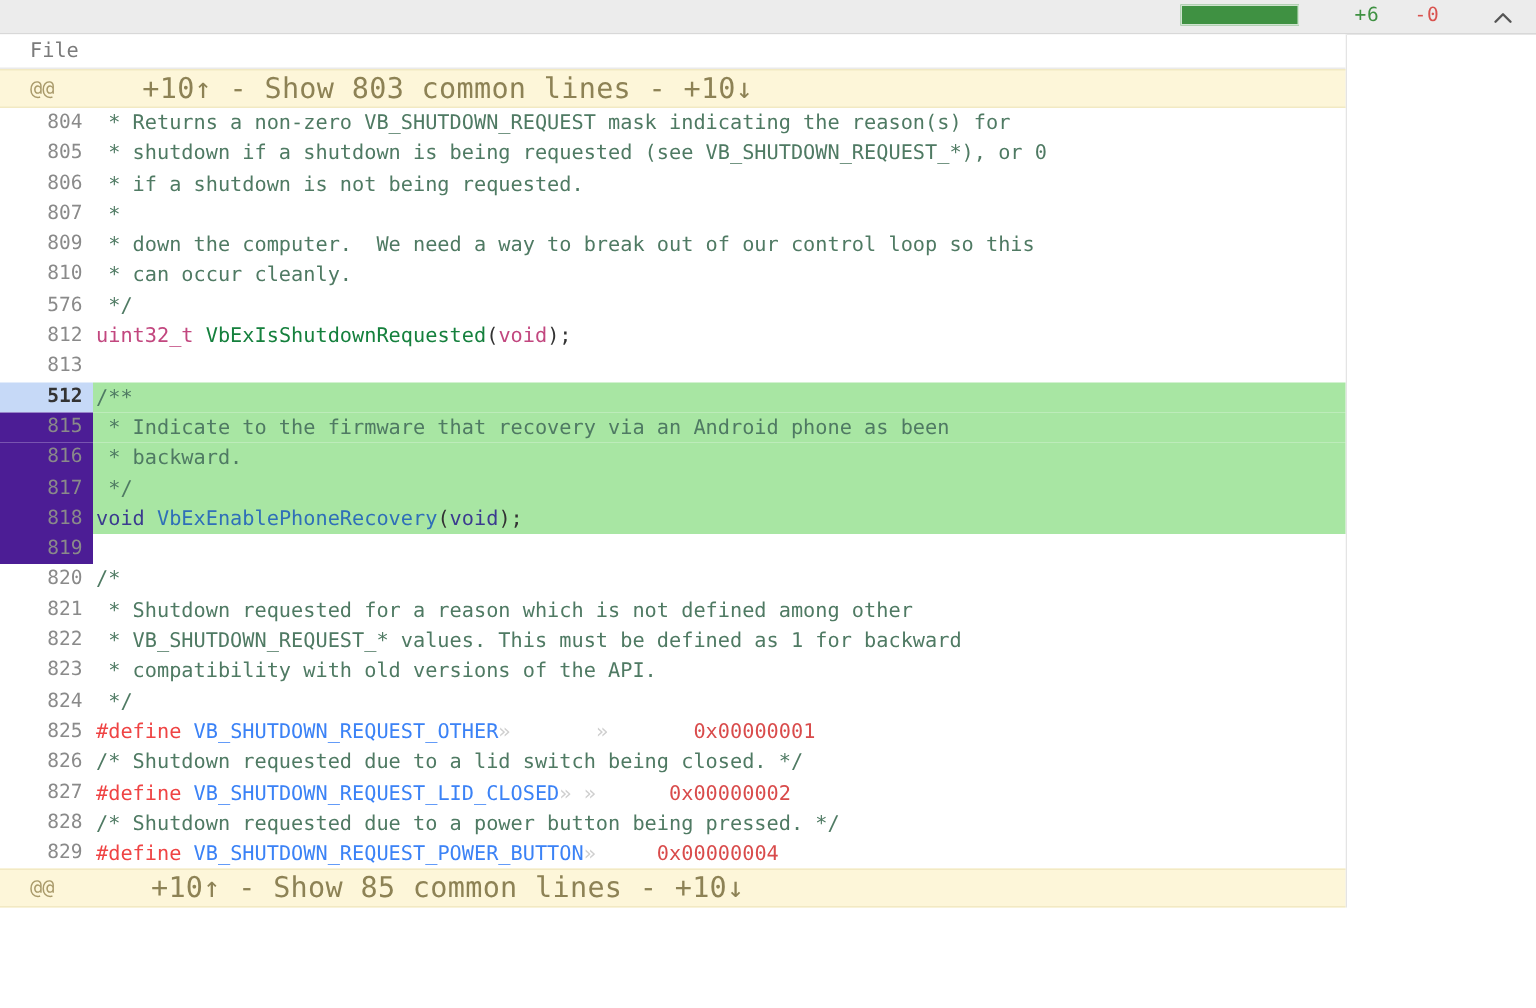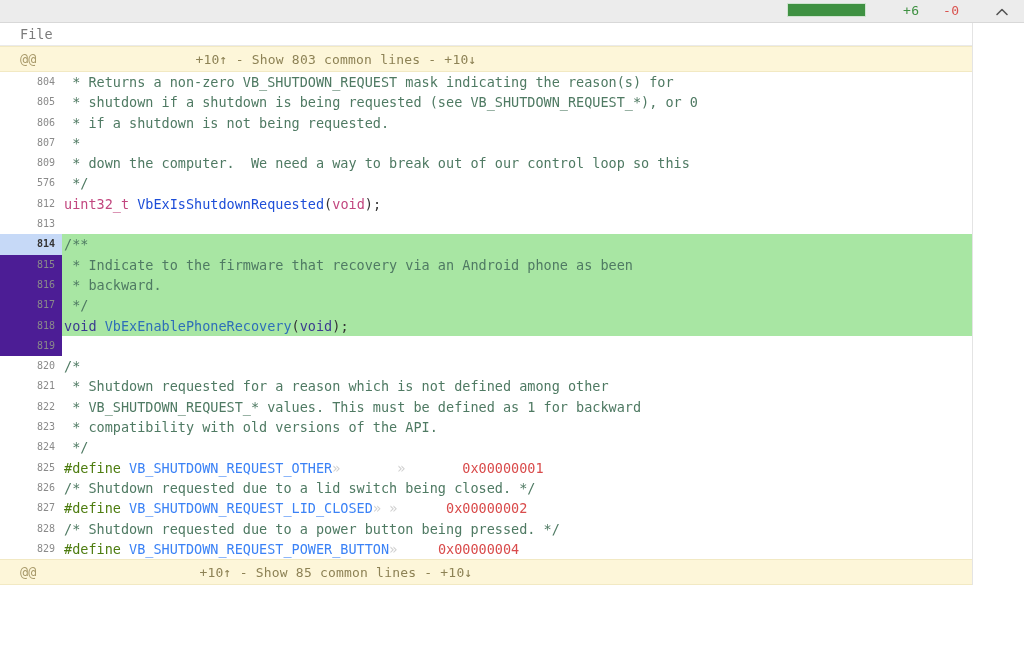--- a/index.html
+++ b/index.html
@@ -59,21 +59,21 @@
     height: 16px;
     line-height: 16px;
     text-align: center;
     cursor: pointer;
   }
   .collapse-btn svg { display: block; }
 
   
   .diff-panel {
     position: relative;
-    width: 973px;
+    width: 898px;
     border-right: 1px solid #e4e4e4;
     box-sizing: border-box;
     background: #fff;
   }
 
   .file-row {
     height: 23px;
     background: #ffffff;
     box-sizing: border-box;
     display: flex;
@@ -102,21 +102,21 @@
     position: absolute;
     left: 20px;
     font-family: "DejaVu Sans Mono", "Liberation Mono", monospace;
     font-size: 13.5px;
     color: #a99a6a;
   }
   .hunk-expand {
     width: 100%;
     text-align: center;
     font-family: "DejaVu Sans Mono", "Liberation Mono", monospace;
-    font-size: 13px;
+    font-size: 19px;
     color: #8d8255;
     padding-right: 300px;
     box-sizing: border-box;
     letter-spacing: 0.2px;
   }
 
   
   .code-body {
     background: #ffffff;
   }
@@ -129,21 +129,21 @@
     font-size: 13.5px;
     line-height: 20.3px;
   }
   .lnum {
     flex: 0 0 62px;
     width: 62px;
     text-align: right;
     padding-right: 7px;
     box-sizing: border-box;
     color: #8a8a8a;
-    font-size: 10px;
+    font-size: 13px;
     background: #ffffff;
     user-select: none;
   }
   .code-line.added .lnum { background: #4c1d95; }
   .code-line.cursor .lnum {
     background: #c6d9f7;
     color: #333;
     font-weight: bold;
   }
   .ltext {
@@ -152,24 +152,24 @@
     box-sizing: border-box;
     color: #4f7a63;
     overflow: hidden;
   }
   .code-line.added .ltext { background: #a8e6a3; }
 
   
   .tok-cmt  { color: #4f7a63; }
   .tok-kw   { color: #c2477f; }      
   .tok-kw2  { color: #3b3b8f; }      
-  .tok-fn   { color: #1d4ed8; }
+  .tok-fn   { color: #15803d; }
   .tok-fnb  { color: #2f6fb8; }      
   .tok-punct{ color: #333333; }
-  .tok-pre  { color: #4d7c0f; }      
+  .tok-pre  { color: #ef4444; }      
   .tok-mac  { color: #3b82f6; }      
   .tok-num  { color: #d94b4b; }      
   .tok-tab  { color: #cfcfcf; }      
 </style>
 </head>
 <body>
 
 <div class="toolbar">
   <div class="diffstat-bar"></div>
   <div class="stat-add">+6</div>
@@ -191,24 +191,25 @@
     <span class="hunk-at">@@</span>
     <span class="hunk-expand">+10↑  -  Show 803 common lines  -  +10↓</span>
   </div>
 
   <div class="code-body" id="code-body">
       <div class="code-line"><div class="lnum">804</div><div class="ltext"><span class="tok-cmt"> * Returns a non-zero VB_SHUTDOWN_REQUEST mask indicating the reason(s) for</span></div></div>
       <div class="code-line"><div class="lnum">805</div><div class="ltext"><span class="tok-cmt"> * shutdown if a shutdown is being requested (see VB_SHUTDOWN_REQUEST_*), or 0</span></div></div>
       <div class="code-line"><div class="lnum">806</div><div class="ltext"><span class="tok-cmt"> * if a shutdown is not being requested.</span></div></div>
       <div class="code-line"><div class="lnum">807</div><div class="ltext"><span class="tok-cmt"> *</span></div></div>
       <div class="code-line"><div class="lnum">809</div><div class="ltext"><span class="tok-cmt"> * down the computer.  We need a way to break out of our control loop so this</span></div></div>
+      <div class="code-line"><div class="lnum">810</div><div class="ltext"><span class="tok-cmt"> * can occur cleanly.</span></div></div>
       <div class="code-line"><div class="lnum">576</div><div class="ltext"><span class="tok-cmt"> */</span></div></div>
       <div class="code-line"><div class="lnum">812</div><div class="ltext"><span class="tok-kw">uint32_t</span><span class="tok-fn"> VbExIsShutdownRequested</span><span class="tok-punct">(</span><span class="tok-kw">void</span><span class="tok-punct">);</span></div></div>
       <div class="code-line"><div class="lnum">813</div><div class="ltext"><span class="tok-cmt"></span></div></div>
-      <div class="code-line added cursor"><div class="lnum">814</div><div class="ltext"><span class="tok-cmt">/**</span></div></div>
+      <div class="code-line added cursor"><div class="lnum">512</div><div class="ltext"><span class="tok-cmt">/**</span></div></div>
       <div class="code-line added"><div class="lnum">815</div><div class="ltext"><span class="tok-cmt"> * Indicate to the firmware that recovery via an Android phone as been</span></div></div>
       <div class="code-line added"><div class="lnum">816</div><div class="ltext"><span class="tok-cmt"> * backward.</span></div></div>
       <div class="code-line added"><div class="lnum">817</div><div class="ltext"><span class="tok-cmt"> */</span></div></div>
       <div class="code-line added"><div class="lnum">818</div><div class="ltext"><span class="tok-kw2">void</span><span class="tok-fnb"> VbExEnablePhoneRecovery</span><span class="tok-punct">(</span><span class="tok-kw2">void</span><span class="tok-punct">);</span></div></div>
       <div class="code-line added"><div class="lnum">819</div><div class="ltext"><span class="tok-cmt"></span></div></div>
       <div class="code-line"><div class="lnum">820</div><div class="ltext"><span class="tok-cmt">/*</span></div></div>
       <div class="code-line"><div class="lnum">821</div><div class="ltext"><span class="tok-cmt"> * Shutdown requested for a reason which is not defined among other</span></div></div>
       <div class="code-line"><div class="lnum">822</div><div class="ltext"><span class="tok-cmt"> * VB_SHUTDOWN_REQUEST_* values. This must be defined as 1 for backward</span></div></div>
       <div class="code-line"><div class="lnum">823</div><div class="ltext"><span class="tok-cmt"> * compatibility with old versions of the API.</span></div></div>
       <div class="code-line"><div class="lnum">824</div><div class="ltext"><span class="tok-cmt"> */</span></div></div>

